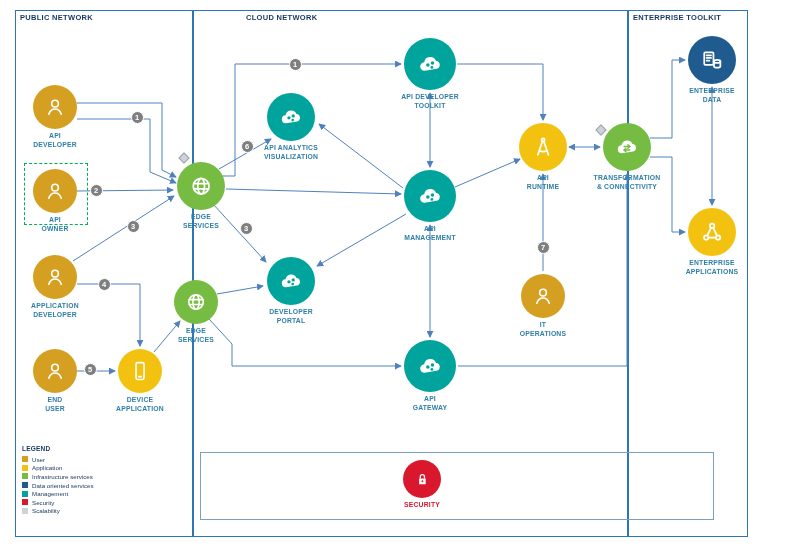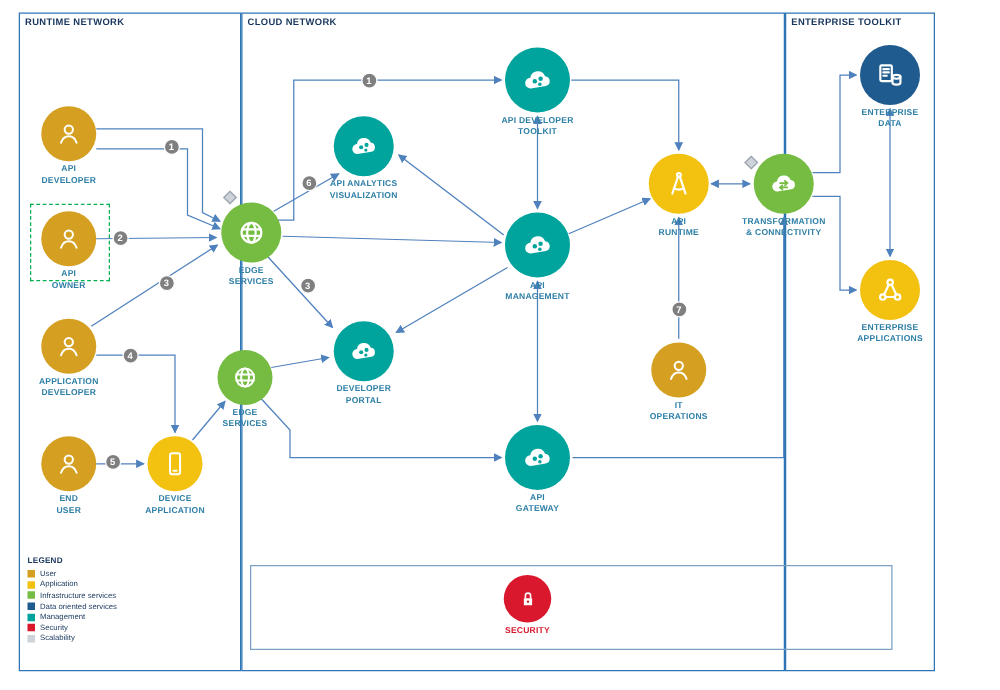--- a/index.html
+++ b/index.html
@@ -20,24 +20,24 @@
   .legend-item{display:flex;align-items:center;height:8.6px;}
   .legend-swatch{width:6px;height:6px;margin-right:4px;flex:0 0 auto;}
   .legend-label{font-size:6.2px;white-space:nowrap;}
 </style>
 </head>
 <body>
 
 <div class="canvas" id="canvas" style="width: 800px; height: 552px;">
   <div id="zones-layer">
       <div class="zone" style="left: 15px; top: 10px; width: 178px; height: 527px; border-color: rgb(46, 117, 182);">
-        <div class="zone-label" style="color: rgb(23, 54, 93);">RUNTIME NETWORK</div>
+        <div class="zone-label" style="color: rgb(23, 54, 93);">PUBLIC NETWORK</div>
       </div>
       <div class="zone" style="left: 193px; top: 10px; width: 435px; height: 527px; border-color: rgb(46, 117, 182);">
-        <div class="zone-label" style="color: rgb(23, 54, 93);">CLOUD NETWORK</div>
+        <div class="zone-label" style="color: rgb(23, 54, 93); margin-left: 48px;">CLOUD NETWORK</div>
       </div>
       <div class="zone" style="left: 628px; top: 10px; width: 120px; height: 527px; border-color: rgb(46, 117, 182);">
         <div class="zone-label" style="color: rgb(23, 54, 93);">ENTERPRISE TOOLKIT</div>
       </div>
     </div>
   <svg id="edge-layer" width="800" height="552">
       <defs>
         <marker id="ah" viewBox="0 0 8 8" refX="7" refY="4" markerWidth="7" markerHeight="7" orient="auto-start-reverse">
           <path d="M0,0 L8,4 L0,8 z" fill="#4F81BD"></path>
         </marker>

